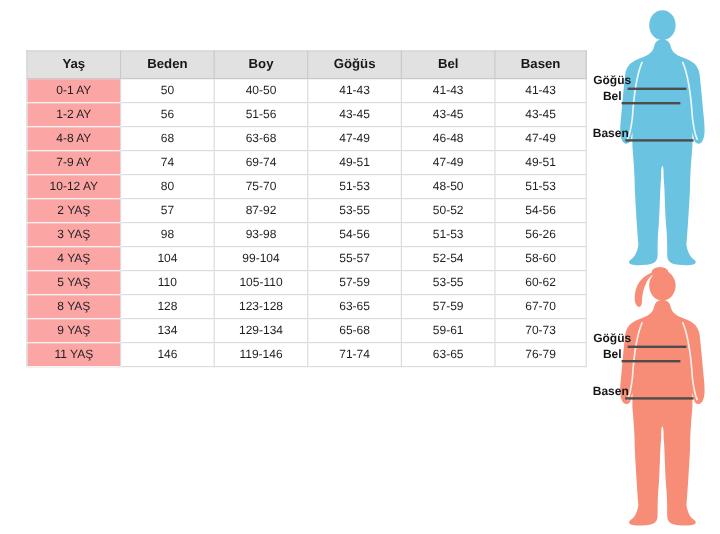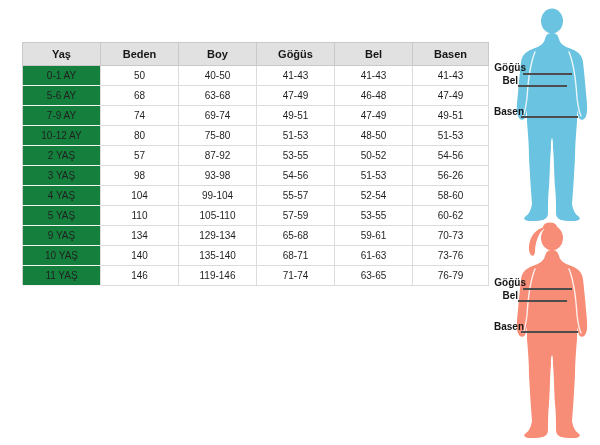--- a/index.html
+++ b/index.html
@@ -38,21 +38,21 @@
     height: 19px;
     font-size: 10px;
     text-align: center;
     vertical-align: middle;
     background: #ffffff;
     border: 1px solid #dcdcdc;
     color: #1f1f1f;
     padding: 0;
   }
   table.size-table td:first-child {
-    background: #15803d;
+    background: #fca5a5;
     border-top-color: #f4f4f4;
     border-bottom-color: #f4f4f4;
     border-left-color: #cfcfcf;
   }
 
   
   .fig { position: absolute; width: 102px; height: 220px; }
   .fig-boy  { left: 496px; top: 6px;  }
   .fig-girl { left: 496px; top: 222px; }
 
@@ -121,39 +121,47 @@
     <tbody>
         <tr>
           <td>0-1 AY</td>
           <td>50</td>
           <td>40-50</td>
           <td>41-43</td>
           <td>41-43</td>
           <td>41-43</td>
         </tr>
         <tr>
-          <td>5-6 AY</td>
+          <td>1-2 AY</td>
+          <td>56</td>
+          <td>51-56</td>
+          <td>43-45</td>
+          <td>43-45</td>
+          <td>43-45</td>
+        </tr>
+        <tr>
+          <td>4-8 AY</td>
           <td>68</td>
           <td>63-68</td>
           <td>47-49</td>
           <td>46-48</td>
           <td>47-49</td>
         </tr>
         <tr>
           <td>7-9 AY</td>
           <td>74</td>
           <td>69-74</td>
           <td>49-51</td>
           <td>47-49</td>
           <td>49-51</td>
         </tr>
         <tr>
           <td>10-12 AY</td>
           <td>80</td>
-          <td>75-80</td>
+          <td>75-70</td>
           <td>51-53</td>
           <td>48-50</td>
           <td>51-53</td>
         </tr>
         <tr>
           <td>2 YAŞ</td>
           <td>57</td>
           <td>87-92</td>
           <td>53-55</td>
           <td>50-52</td>
@@ -177,34 +185,34 @@
         </tr>
         <tr>
           <td>5 YAŞ</td>
           <td>110</td>
           <td>105-110</td>
           <td>57-59</td>
           <td>53-55</td>
           <td>60-62</td>
         </tr>
         <tr>
+          <td>8 YAŞ</td>
+          <td>128</td>
+          <td>123-128</td>
+          <td>63-65</td>
+          <td>57-59</td>
+          <td>67-70</td>
+        </tr>
+        <tr>
           <td>9 YAŞ</td>
           <td>134</td>
           <td>129-134</td>
           <td>65-68</td>
           <td>59-61</td>
           <td>70-73</td>
-        </tr>
-        <tr>
-          <td>10 YAŞ</td>
-          <td>140</td>
-          <td>135-140</td>
-          <td>68-71</td>
-          <td>61-63</td>
-          <td>73-76</td>
         </tr>
         <tr>
           <td>11 YAŞ</td>
           <td>146</td>
           <td>119-146</td>
           <td>71-74</td>
           <td>63-65</td>
           <td>76-79</td>
         </tr>
       </tbody>

